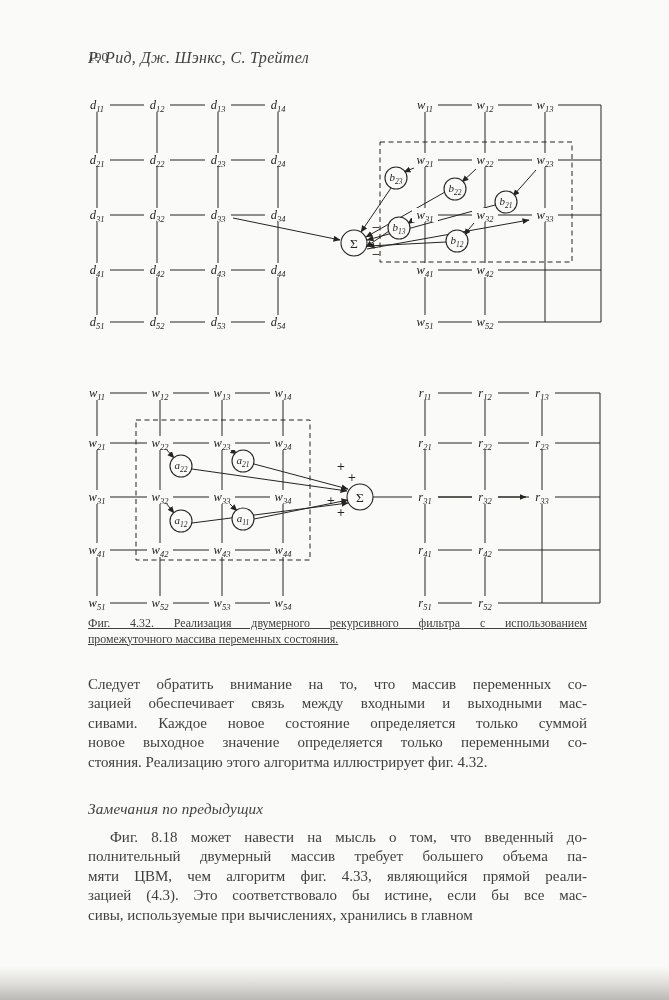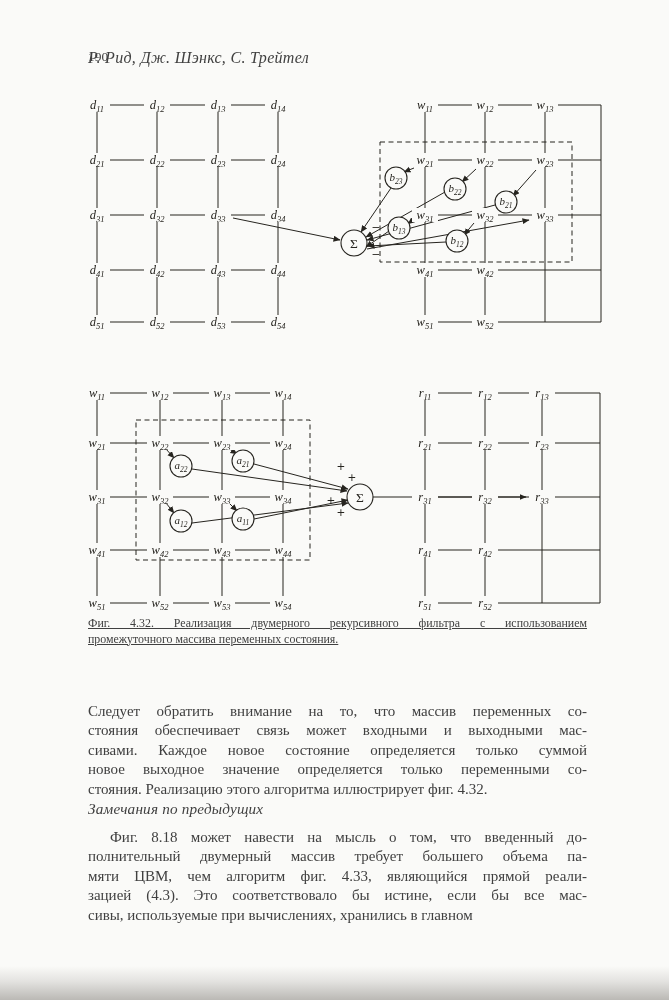--- a/index.html
+++ b/index.html
@@ -20,21 +20,21 @@
   .circ{stroke:#26241f;stroke-width:1.1;fill:#fafaf8;}
   #fig text{fill:#26241f;}
   .nodelab{font:italic 12.5px "Liberation Serif",serif;}
   .nodesub{font-size:8.5px;}
   .coeflab{font:italic 11px "Liberation Serif",serif;}
   .coefsub{font-size:7.5px;}
   .sumlab{font:13.5px "Liberation Serif",serif;}
   .sign{font:10.5px "DejaVu Sans",sans-serif;}
   .caption{position:absolute;left:88px;top:616px;width:499px;font-size:11.9px;line-height:15.6px;text-decoration:underline;}
   .para{position:absolute;left:88px;width:499px;font-size:15px;line-height:19.4px;}
-  .p1{top:702px;}
+  .p1{top:675px;}
   .heading{position:absolute;left:88px;top:800px;font-style:italic;font-size:15.2px;letter-spacing:.2px;}
   .p2{top:828px;}
   .tline{text-align:justify;text-align-last:justify;}
   .tline.last{text-align-last:left;}
   .tline.indent{text-indent:22px;}
   .bottom-shadow{
     position:absolute;left:0;right:0;bottom:0;height:34px;
     background:linear-gradient(to bottom, rgba(124,120,114,0) 0%, rgba(124,120,114,.18) 45%, rgba(124,120,114,.5) 100%);
   }
 </style>
@@ -276,21 +276,21 @@
       </g>
     </svg>
 
   <div class="caption">
       <div class="tline">Фиг. 4.32. Реализация двумерного рекурсивного фильтра с использованием</div>
       <div class="tline last">промежуточного массива переменных состояния.</div>
     </div>
 
   <div class="para p1">
       <div class="tline">Следует обратить внимание на то, что массив переменных со-</div>
-      <div class="tline">стояния обеспечивает связь может входными и выходными мас-</div>
+      <div class="tline">зацией обеспечивает связь между входными и выходными мас-</div>
       <div class="tline">сивами. Каждое новое состояние определяется только суммой</div>
       <div class="tline">новое выходное значение определяется только переменными со-</div>
       <div class="tline last">стояния. Реализацию этого алгоритма иллюстрирует фиг. 4.32.</div>
     </div>
 
   <div class="heading">Замечания по предыдущих</div>
 
   <div class="para p2">
       <div class="tline indent">Фиг. 8.18 может навести на мысль о том, что введенный до-</div>
       <div class="tline">полнительный двумерный массив требует большего объема па-</div>

